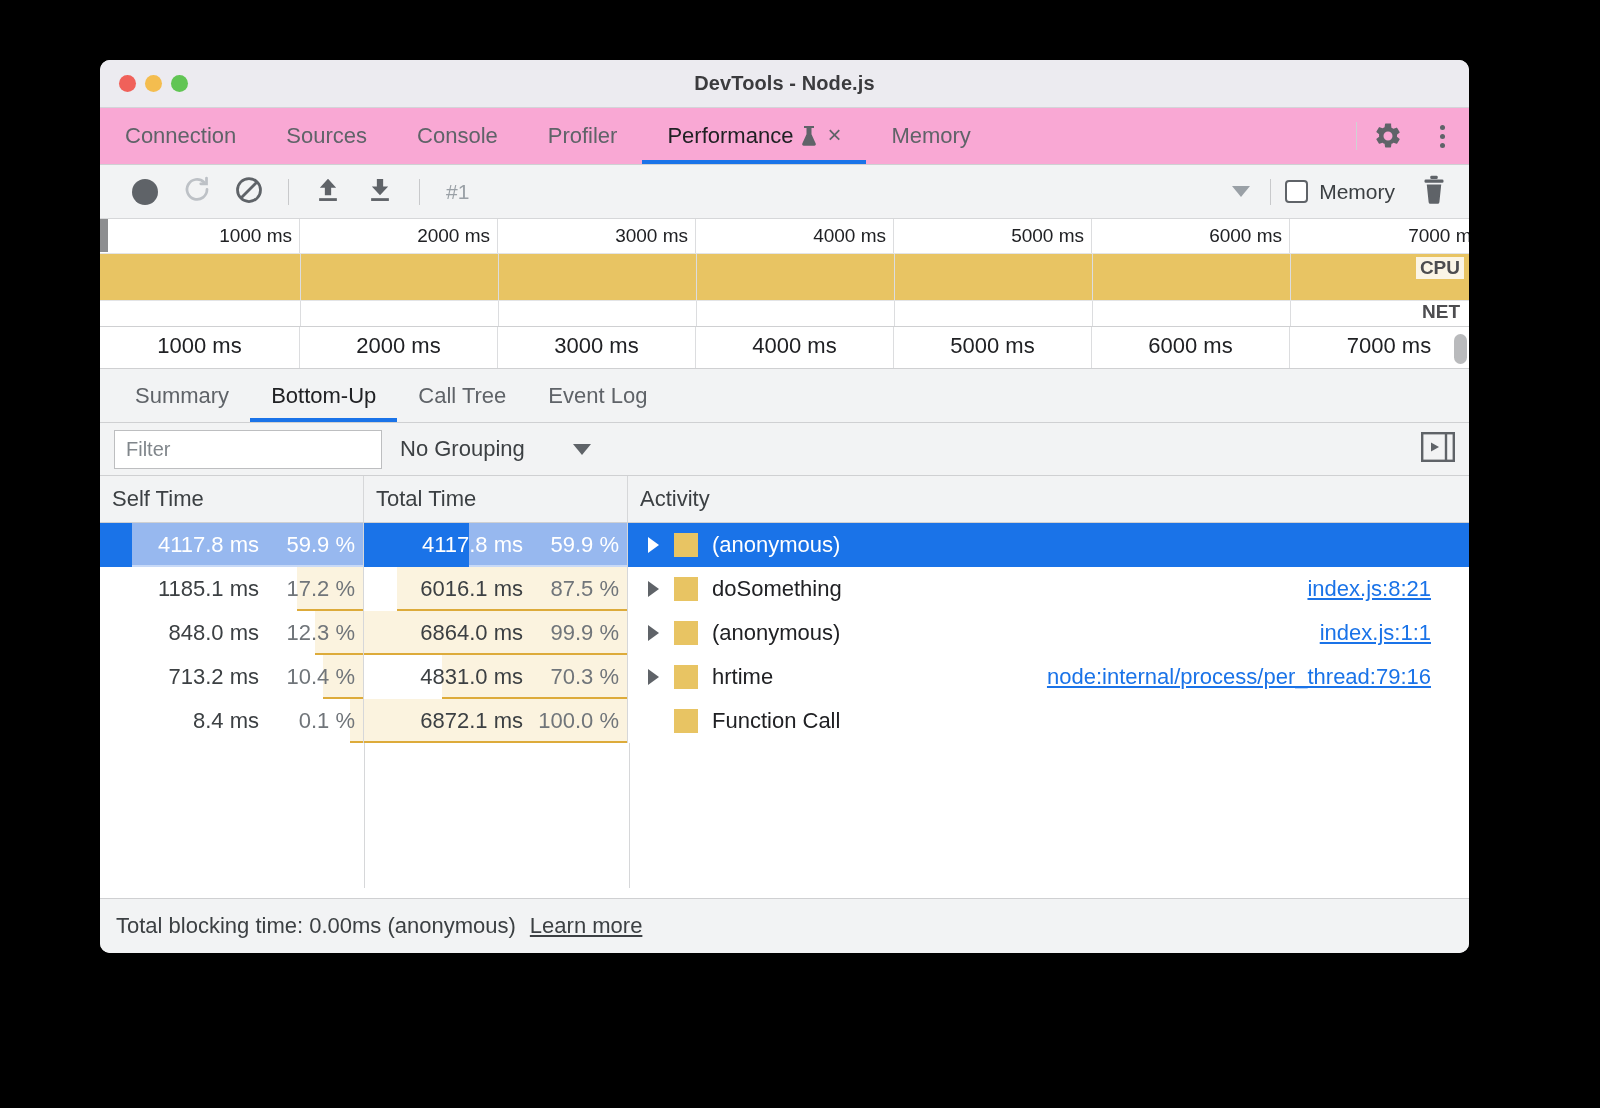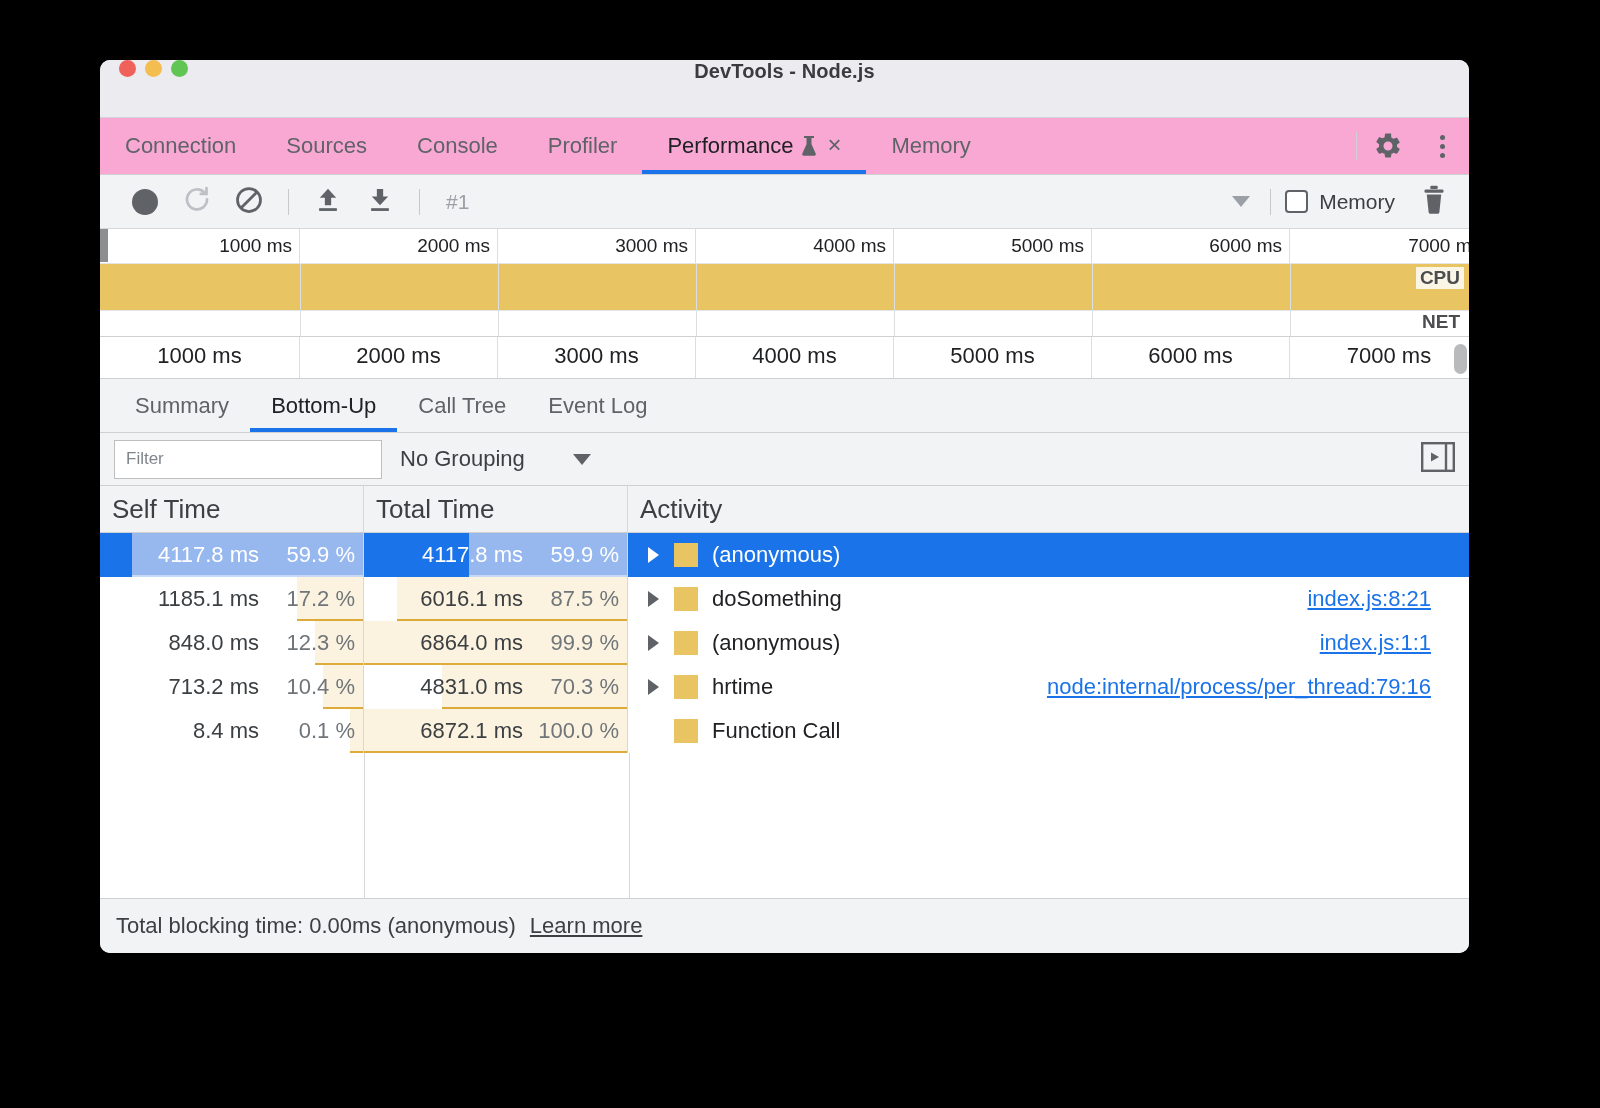--- a/index.html
+++ b/index.html
@@ -18,24 +18,24 @@
     background: #ffffff;
     border-radius: 10px;
     overflow: hidden;
     box-shadow: 0 14px 46px rgba(0,0,0,.55);
     display: flex;
     flex-direction: column;
   }
 
   
   .titlebar {
-    height: 58px;
+    height: 48px;
     background: #ecebf0;
     border-bottom: 1px solid #d4d3d8;
-    display: flex; 
+    display: flex; align-items: center;
     position: relative;
     flex: none;
   }
   .traffic { display: flex; gap: 9px; padding-left: 19px; }
   .dot { width: 17px; height: 17px; border-radius: 50%; }
   .dot.red    { background: #f0615a; }
   .dot.yellow { background: #f4bd4f; }
   .dot.green  { background: #61c554; }
   .win-title {
     position: absolute; left: 0; right: 0; text-align: center;
@@ -209,21 +209,21 @@
   .filterbar {
     height: 53px; background: #f2f3f4;
     border-bottom: 1px solid #cfd0d2;
     display: flex; align-items: center; padding: 0 14px;
     gap: 18px;
     flex: none;
   }
   .filter-input {
     width: 268px; height: 39px;
     border: 1px solid #bdbec0; background: #fff;
-    font-size: 17px; color: #5f6368;
+    font-size: 20px; color: #5f6368;
     padding: 17px 11px;
     font-family: "Liberation Sans", sans-serif;
     outline: none;
   }
   .filter-input::placeholder { color: #80868b; }
   .grouping {
     display: flex; align-items: center; gap: 48px; cursor: pointer;
   }
   .grouping-label { font-size: 22px; color: #3c4043; }
   .caret-sm {
@@ -238,21 +238,21 @@
   
   .table-wrap {
     flex: 1; background: #fff; position: relative; overflow: hidden;
   }
   .thead {
     display: flex; height: 47px;
     background: #f2f3f4;
     border-bottom: 1px solid #cfd0d2;
   }
   .th {
-    font-size: 26px; color: #3c4043;
+    font-size: 22px; color: #3c4043;
     display: flex; align-items: center;
     padding-left: 12px;
     border-right: 1px solid #d6d7d9;
   }
   .th.c1 { width: 264px; }
   .th.c2 { width: 264px; }
   .th.c3 { flex: 1; border-right: none; }
 
   .row {
     display: flex; height: 44px; align-items: stretch;

